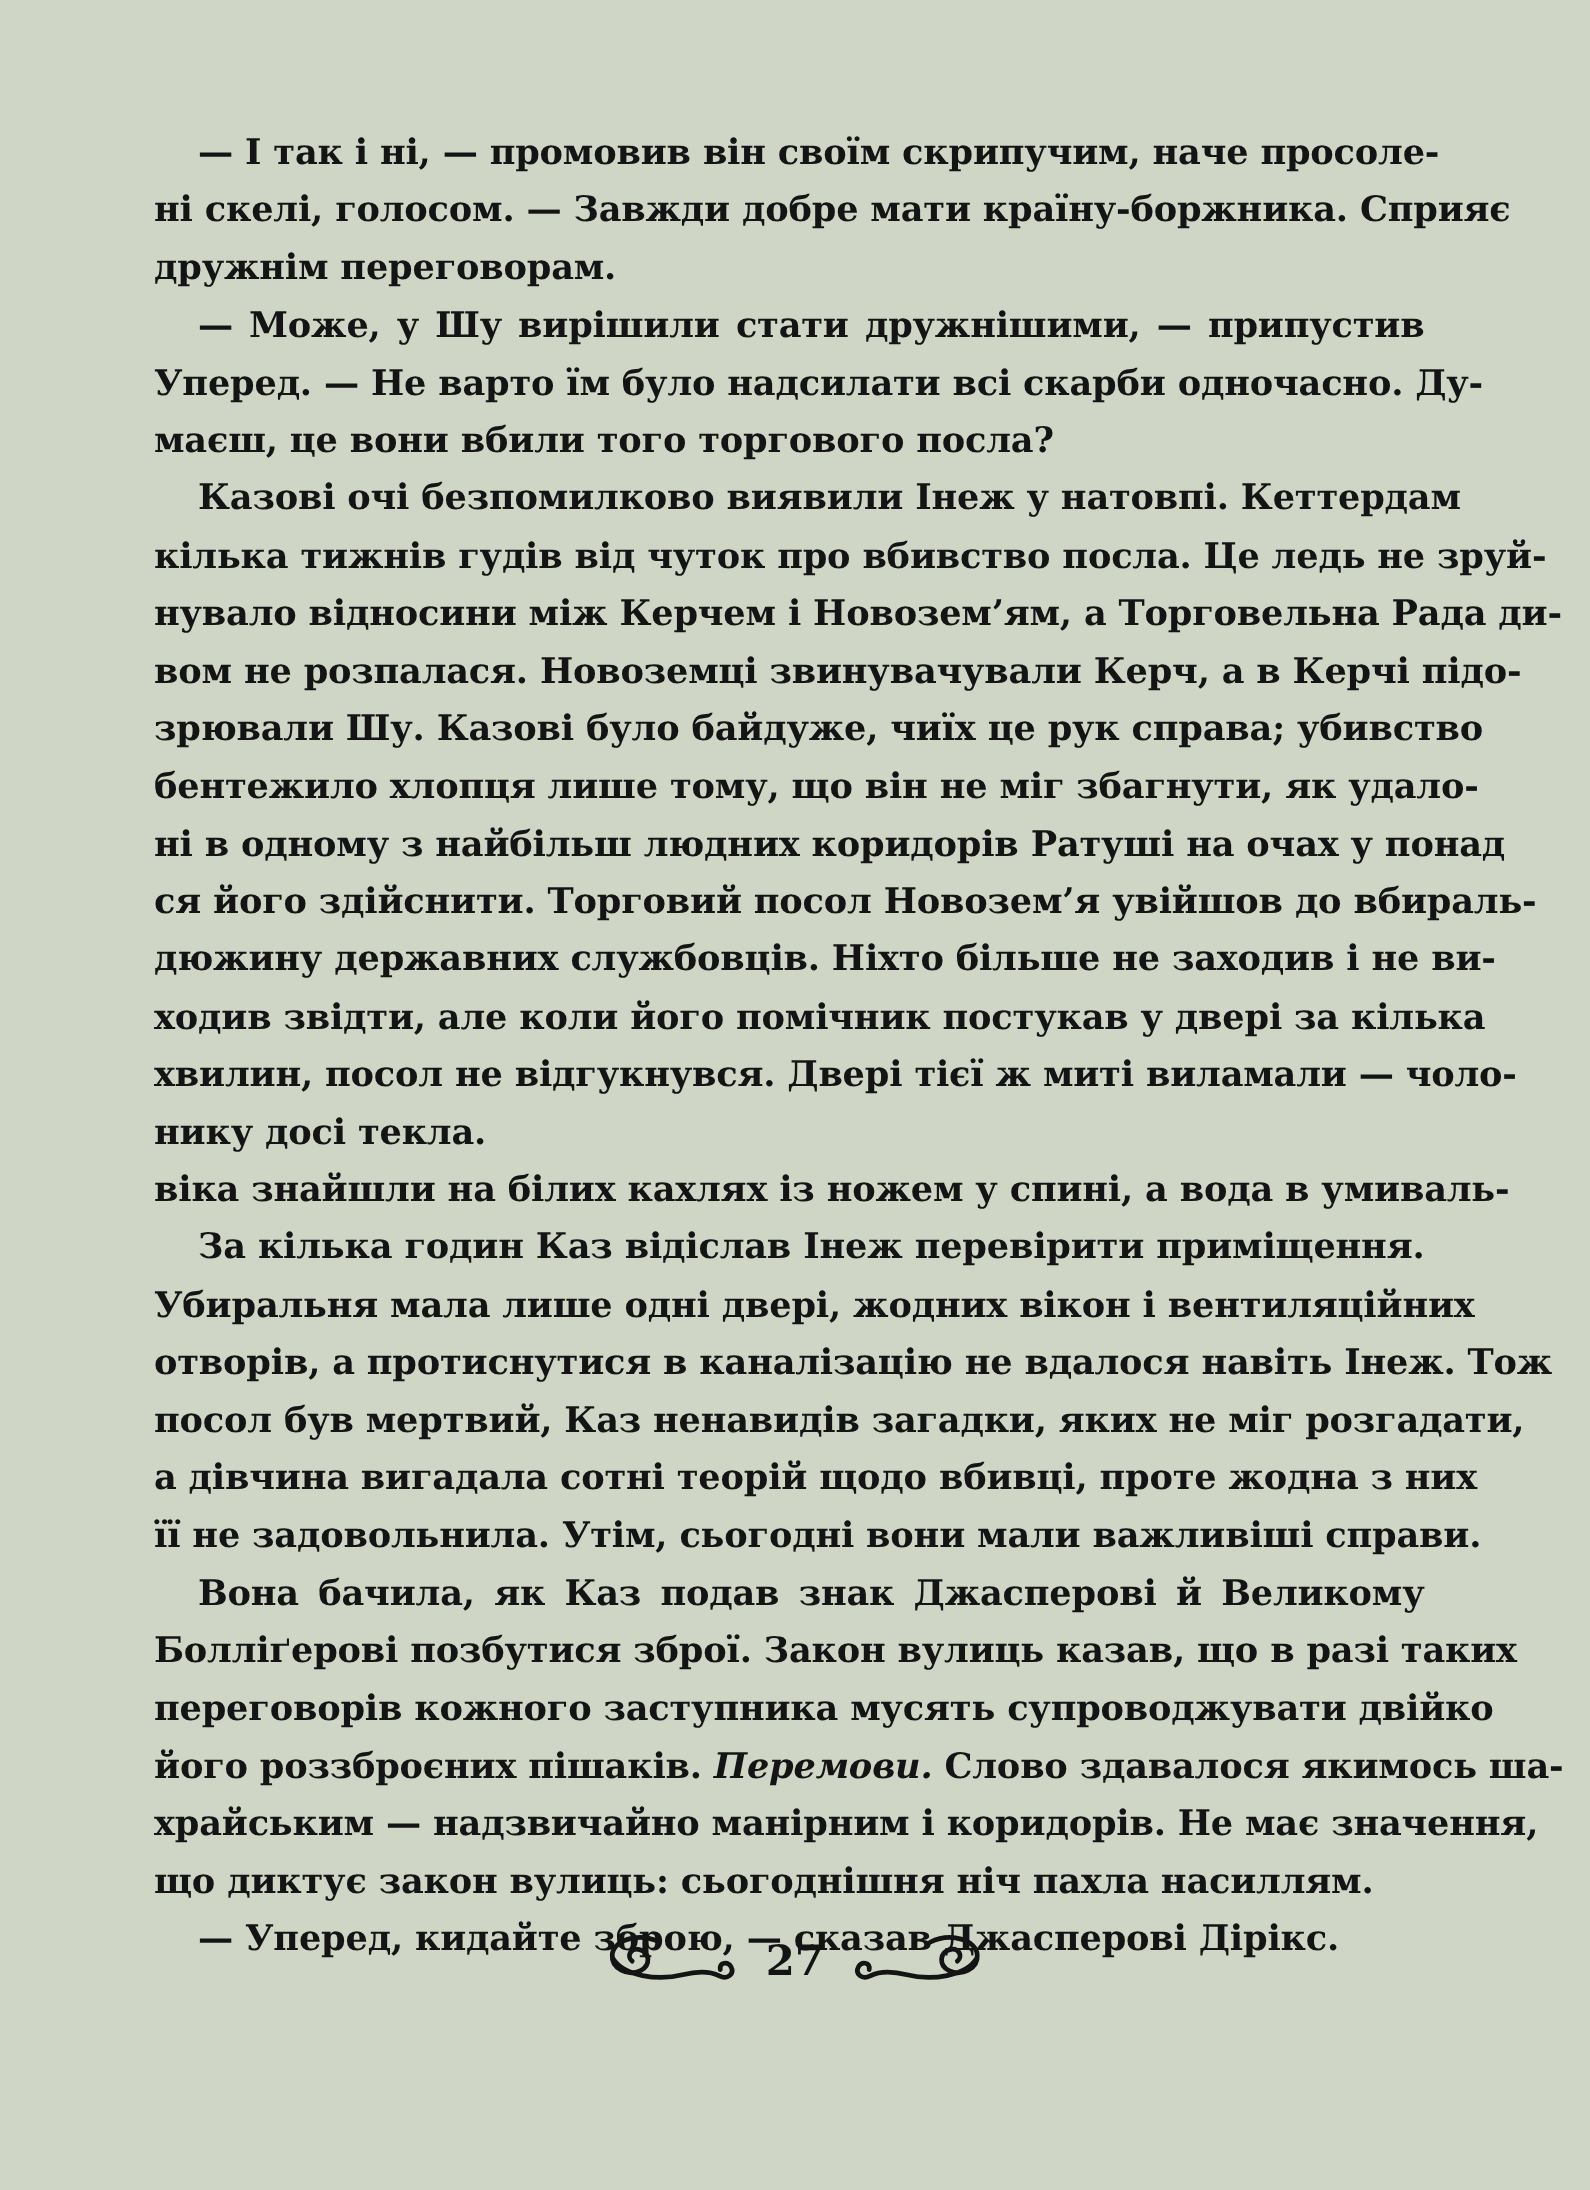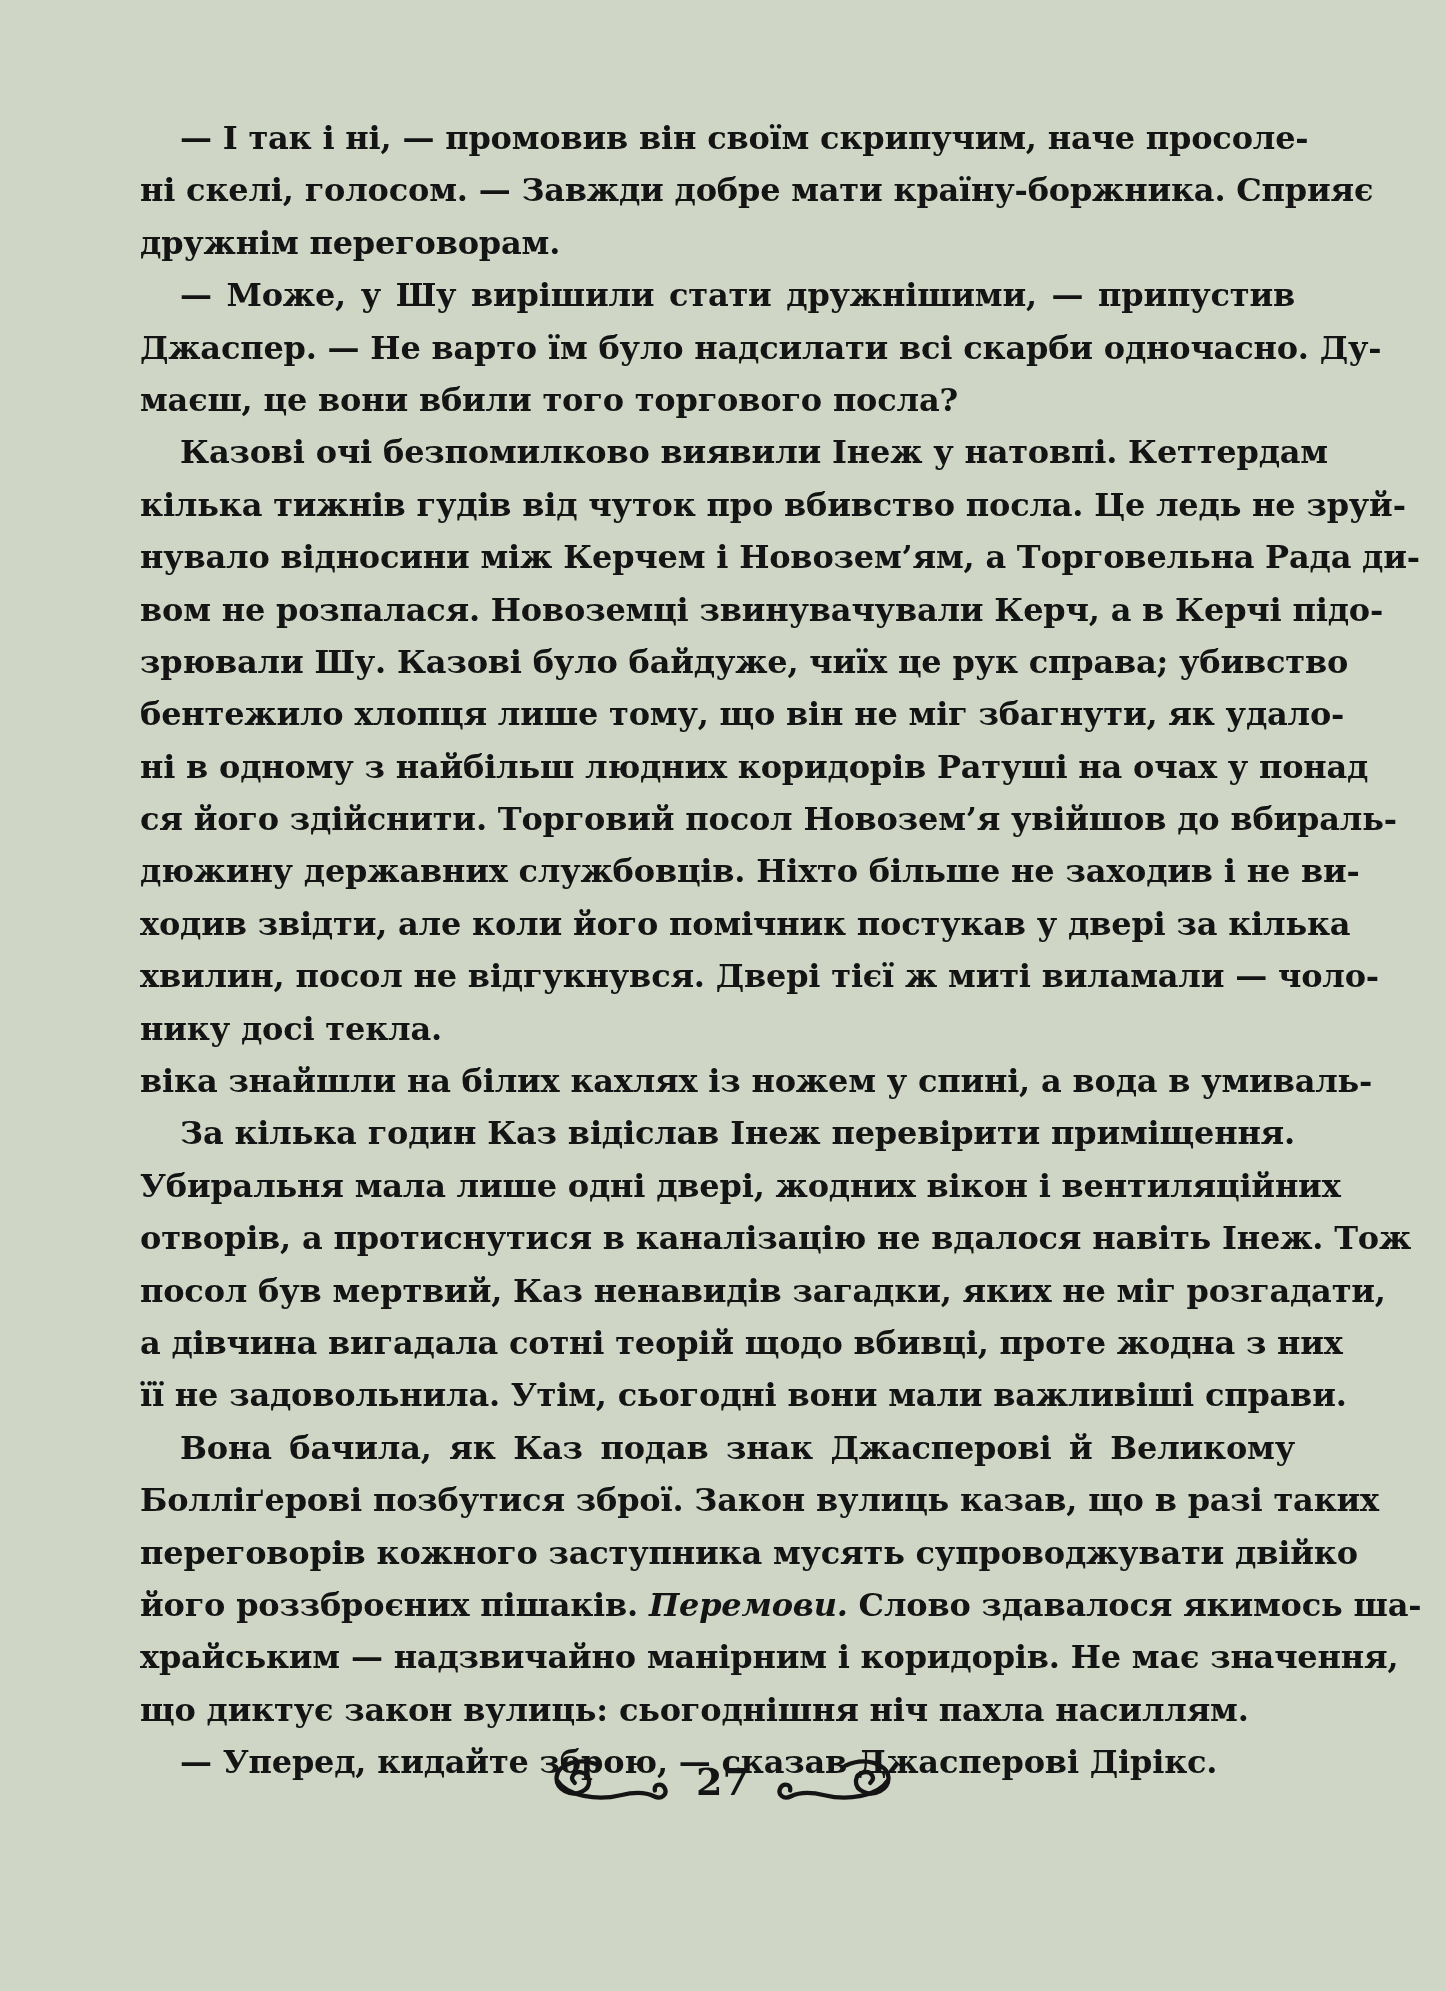--- a/index.html
+++ b/index.html
@@ -67,21 +67,21 @@
 
 <div class="page" style="background: rgb(207, 214, 198); color: rgb(20, 20, 20);">
   <div id="text-block">
       <div>
         <div class="line indent">— І так і ні, — промовив він своїм скрипучим, наче просоле-</div>
         <div class="line">ні скелі, голосом. — Завжди добре мати країну-боржника. Сприяє</div>
         <div class="line end">дружнім переговорам.</div>
       </div>
       <div>
         <div class="line indent">— Може, у Шу вирішили стати дружнішими, — припустив</div>
-        <div class="line">Джаспер. — Не варто їм було надсилати всі скарби одночасно. Ду-</div>
+        <div class="line">Уперед. — Не варто їм було надсилати всі скарби одночасно. Ду-</div>
         <div class="line end">маєш, це вони вбили того торгового посла?</div>
       </div>
       <div>
         <div class="line indent">Казові очі безпомилково виявили Інеж у натовпі. Кеттердам</div>
         <div class="line">кілька тижнів гудів від чуток про вбивство посла. Це ледь не зруй-</div>
         <div class="line">нувало відносини між Керчем і Новозем’ям, а Торговельна Рада ди-</div>
         <div class="line">вом не розпалася. Новоземці звинувачували Керч, а в Керчі підо-</div>
         <div class="line">зрювали Шу. Казові було байдуже, чиїх це рук справа; убивство</div>
         <div class="line">бентежило хлопця лише тому, що він не міг збагнути, як удало-</div>
         <div class="line">ні в одному з найбільш людних коридорів Ратуші на очах у понад</div>

